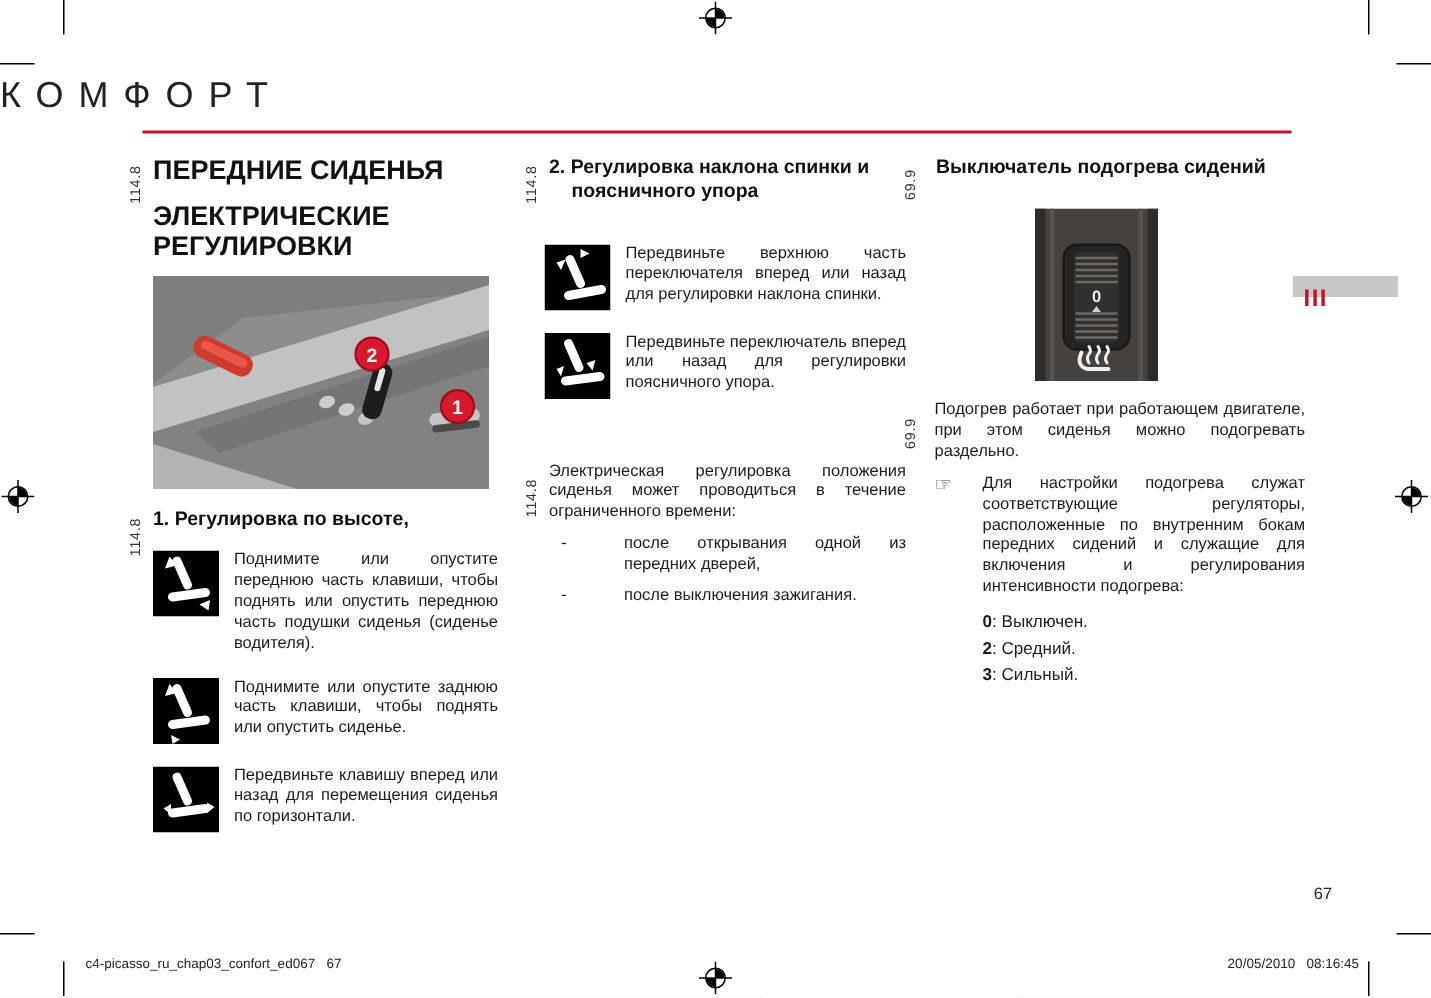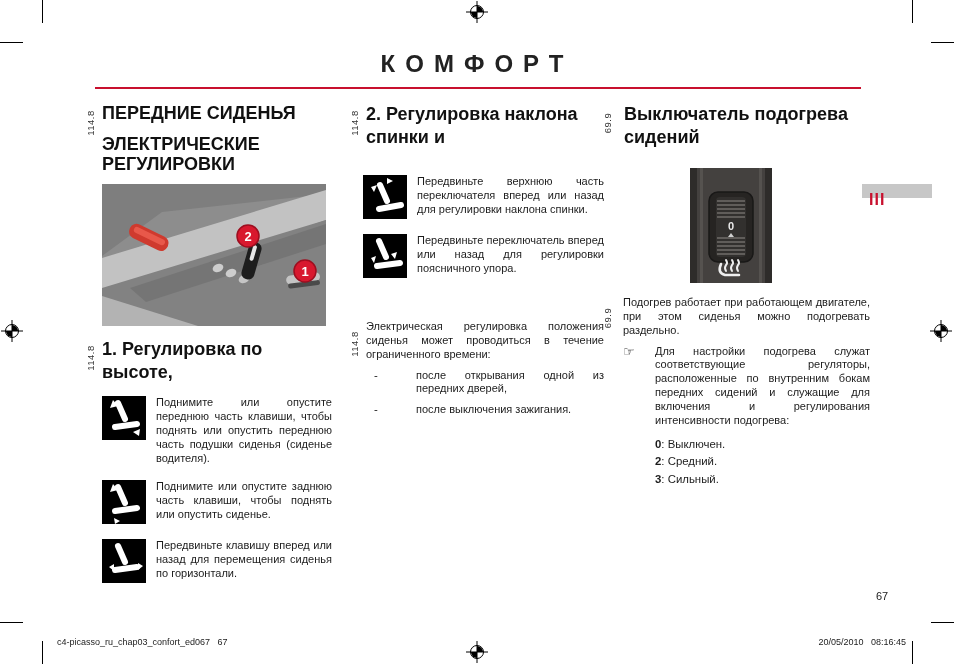--- a/index.html
+++ b/index.html
@@ -7,39 +7,39 @@
     position:relative;width:954px;height:665px;background:#ffffff;
     font-family:"Liberation Sans","DejaVu Sans",sans-serif;color:#1b1b1b;
     overflow:hidden;margin:0 auto;
   }
   
   .cropV{position:absolute;width:1px;height:23px;background:#000;}
   .cropH{position:absolute;width:23px;height:1px;background:#000;}
   .regmark{position:absolute;width:22px;height:22px;}
   
   .title{
-    position:absolute;top:50px;left:0;width:100%;text-align:center;
-    font-size:24px;font-weight:700;letter-spacing:10px;color:#222;margin:0;
+    position:absolute;top:50px;left:0;width:100%;text-align:left;
+    font-size:24px;font-weight:400;letter-spacing:10px;color:#222;margin:0;
   }
   .rule{position:absolute;top:87px;left:95px;width:766px;height:2px;background:#c8102e;}
   
   .col{position:absolute;top:103px;}
   #col1{left:86px;width:246px;}
   #col2{left:350px;width:254px;}
   #col3{left:608px;width:262px;}
   .hwrap{position:relative;}
   .vref{
     position:absolute;left:-17px;top:14px;width:44px;height:12px;
     transform:rotate(-90deg);transform-origin:center;
     font-size:9.5px;color:#333;text-align:center;letter-spacing:0.5px;
   }
   .vref.short{left:-22px;}
   h2.colhead{font-size:18px;font-weight:bold;color:#111;margin:0;padding-left:16px;line-height:1.15;}
   h2.colhead .l2{display:block;margin-top:10px;}
-  h3.subhead{font-size:18px;font-weight:bold;color:#111;margin:0;padding-left:16px;line-height:1.25;}
+  h3.subhead{font-size:13px;font-weight:bold;color:#111;margin:0;padding-left:16px;line-height:1.25;}
   h3.subhead .l2{display:block;padding-left:15px;}
   .body{font-size:11px;line-height:1.26;text-align:justify;color:#1c1c1c;margin:0;}
   
   .icon-row{display:flex;gap:10px;margin-bottom:15px;align-items:flex-start;}
   .picto{flex:0 0 44px;width:44px;height:44px;display:block;}
   .icon-row .body{flex:1;}
   
   .photo1{display:block;margin:9px 0 0 16px;}
   .switch-img{display:block;margin:20px 0 0 82px;}
   
@@ -176,21 +176,21 @@
             <polygon points="41,27 36,24 36,31" fill="#fff"></polygon>
           </svg>
         <p class="body">Передвиньте клавишу вперед или назад для перемещения сиденья по горизонтали.</p>
       </div>
     </div>
   </div>
 
   <div class="col" id="col2">
     <div class="hwrap">
       <span class="vref">114.8</span>
-      <h3 class="subhead"><span>2. Регулировка наклона спинки и</span></h3>
+      <h3 class="subhead"><span>2. Регулировка наклона спинки и</span><span class="l2">поясничного упора</span></h3>
     </div>
 
     <div style="margin-top:27px;padding-left:13px;">
       <div class="icon-row">
         <svg class="picto" viewBox="0 0 44 44">
             <rect width="44" height="44" fill="#000"></rect>
             <line x1="17" y1="10" x2="24" y2="26" stroke="#fff" stroke-width="6" stroke-linecap="round"></line>
             <line x1="16" y1="34" x2="38" y2="30" stroke="#fff" stroke-width="6" stroke-linecap="round"></line>
             <polygon points="8,12 14,10 11,17" fill="#fff"></polygon>
             <polygon points="24,3 30,6 24,9" fill="#fff"></polygon>

